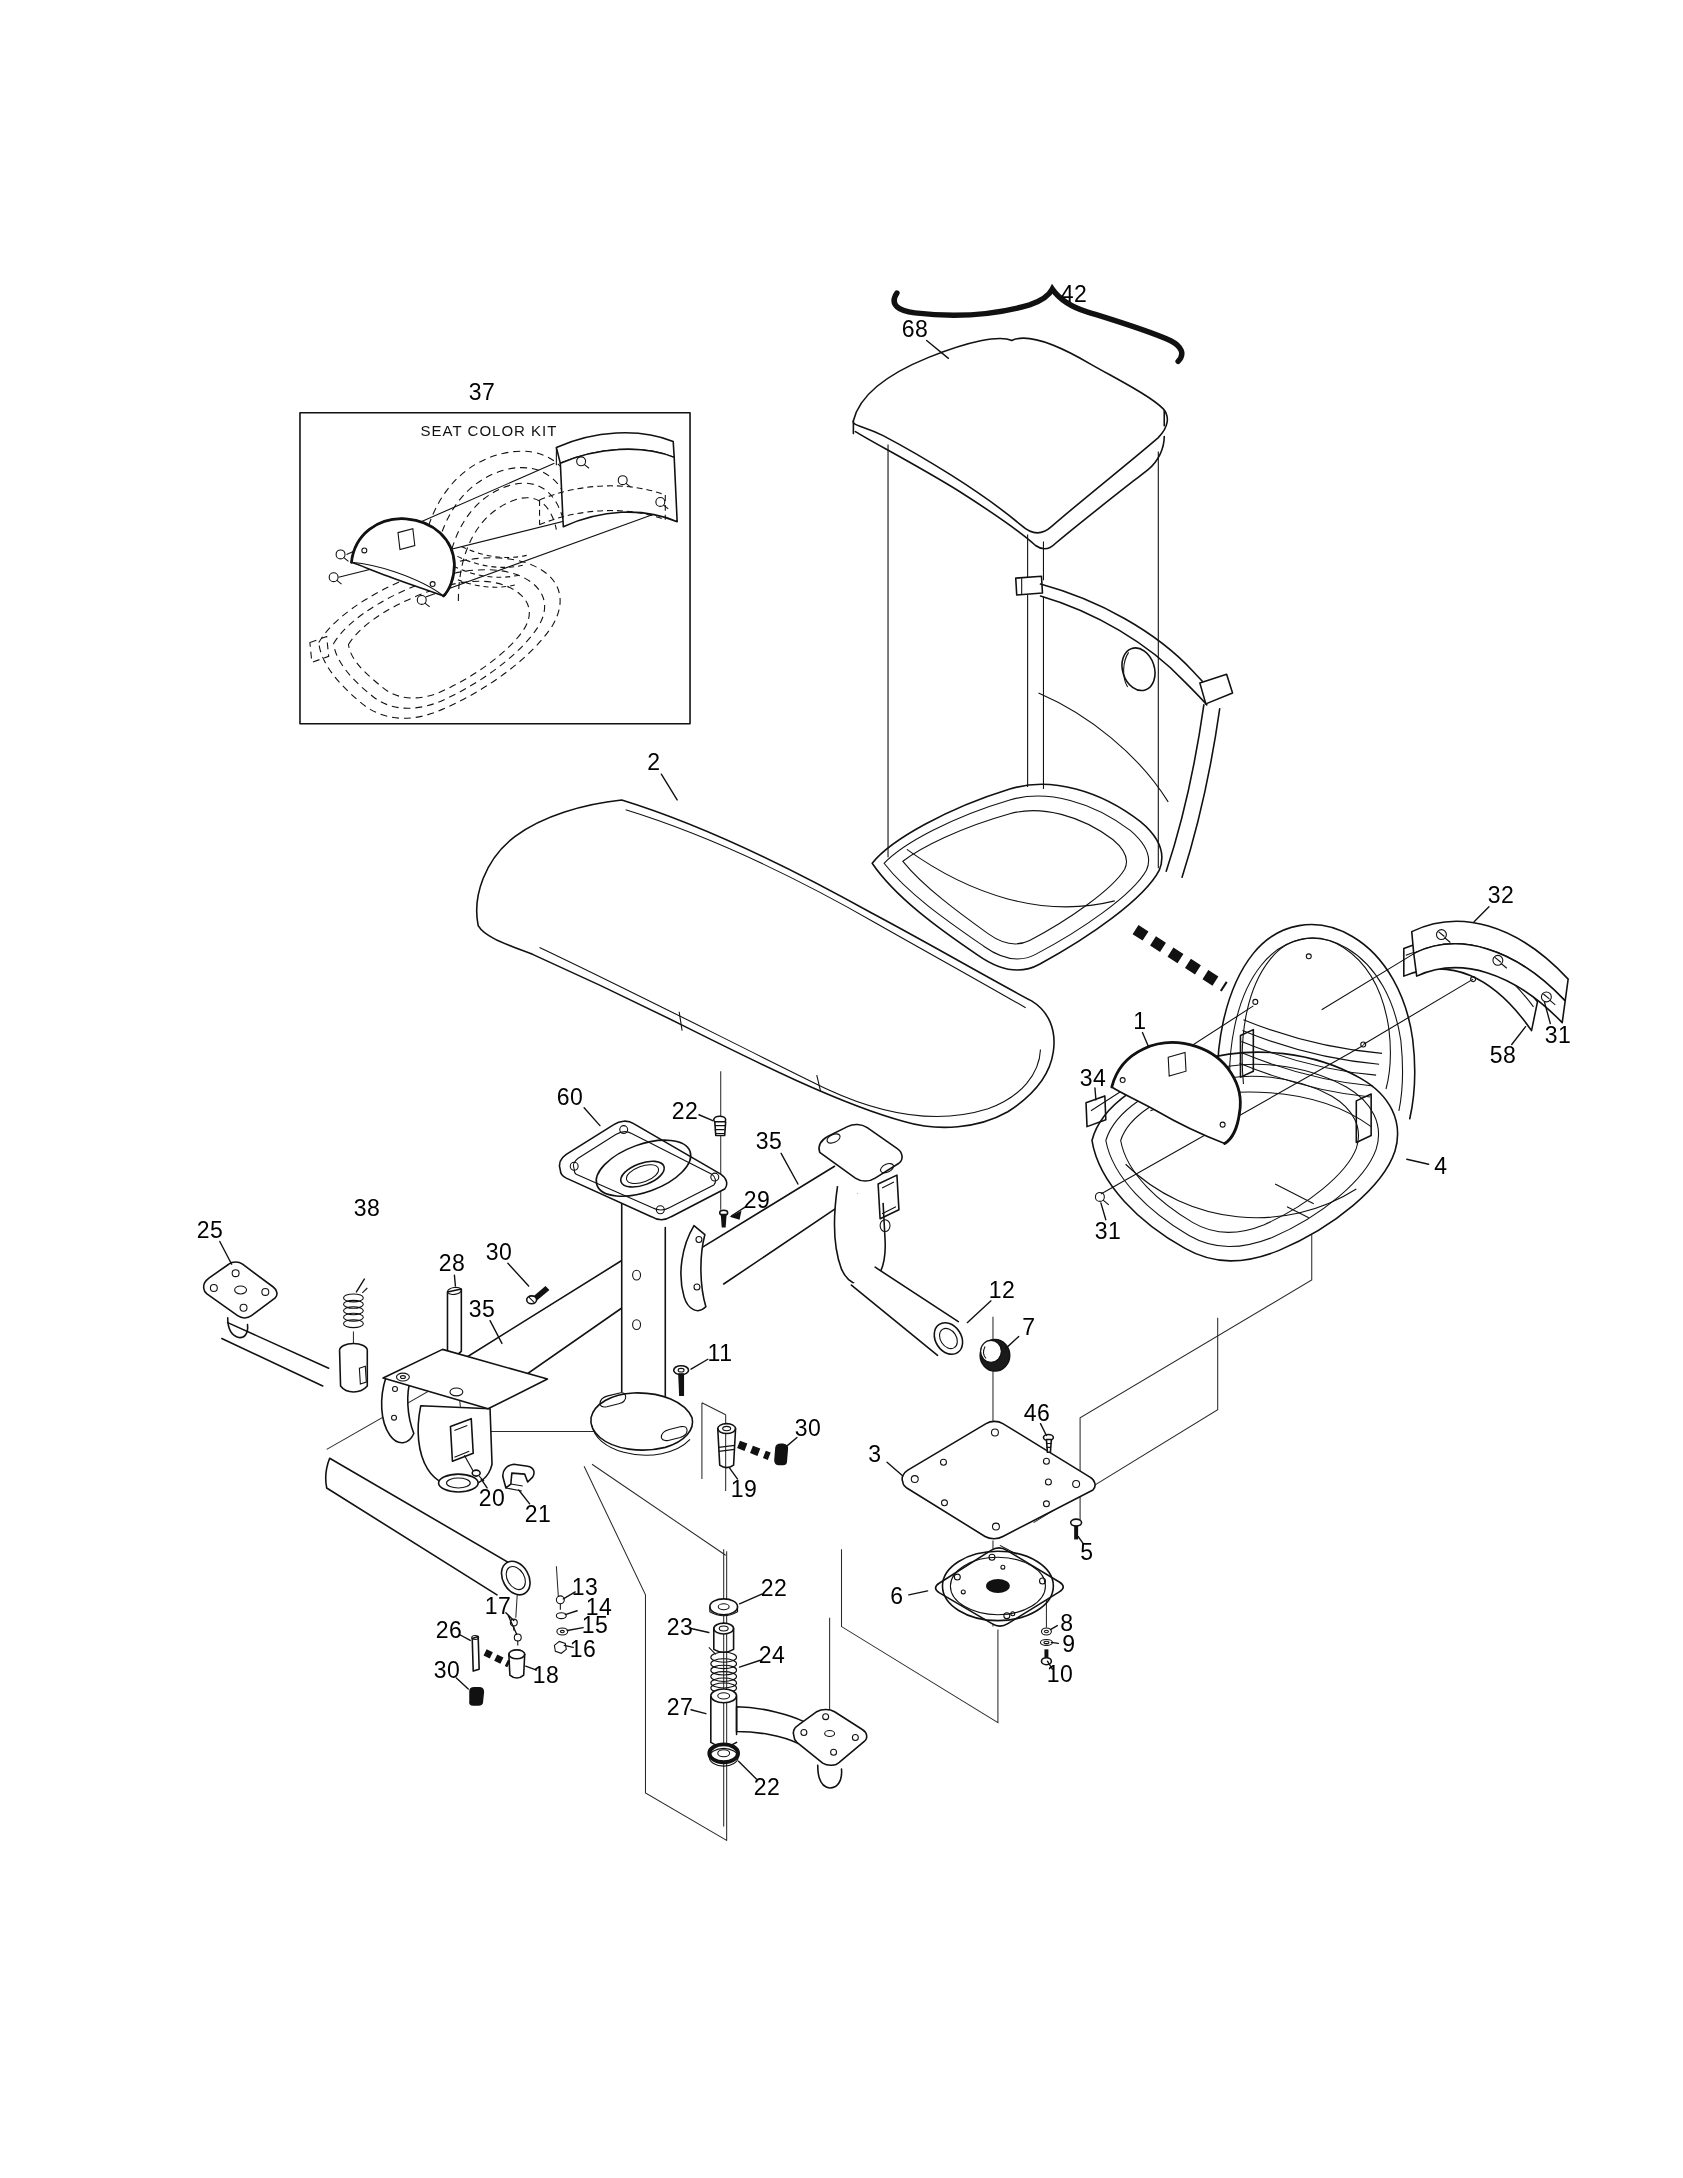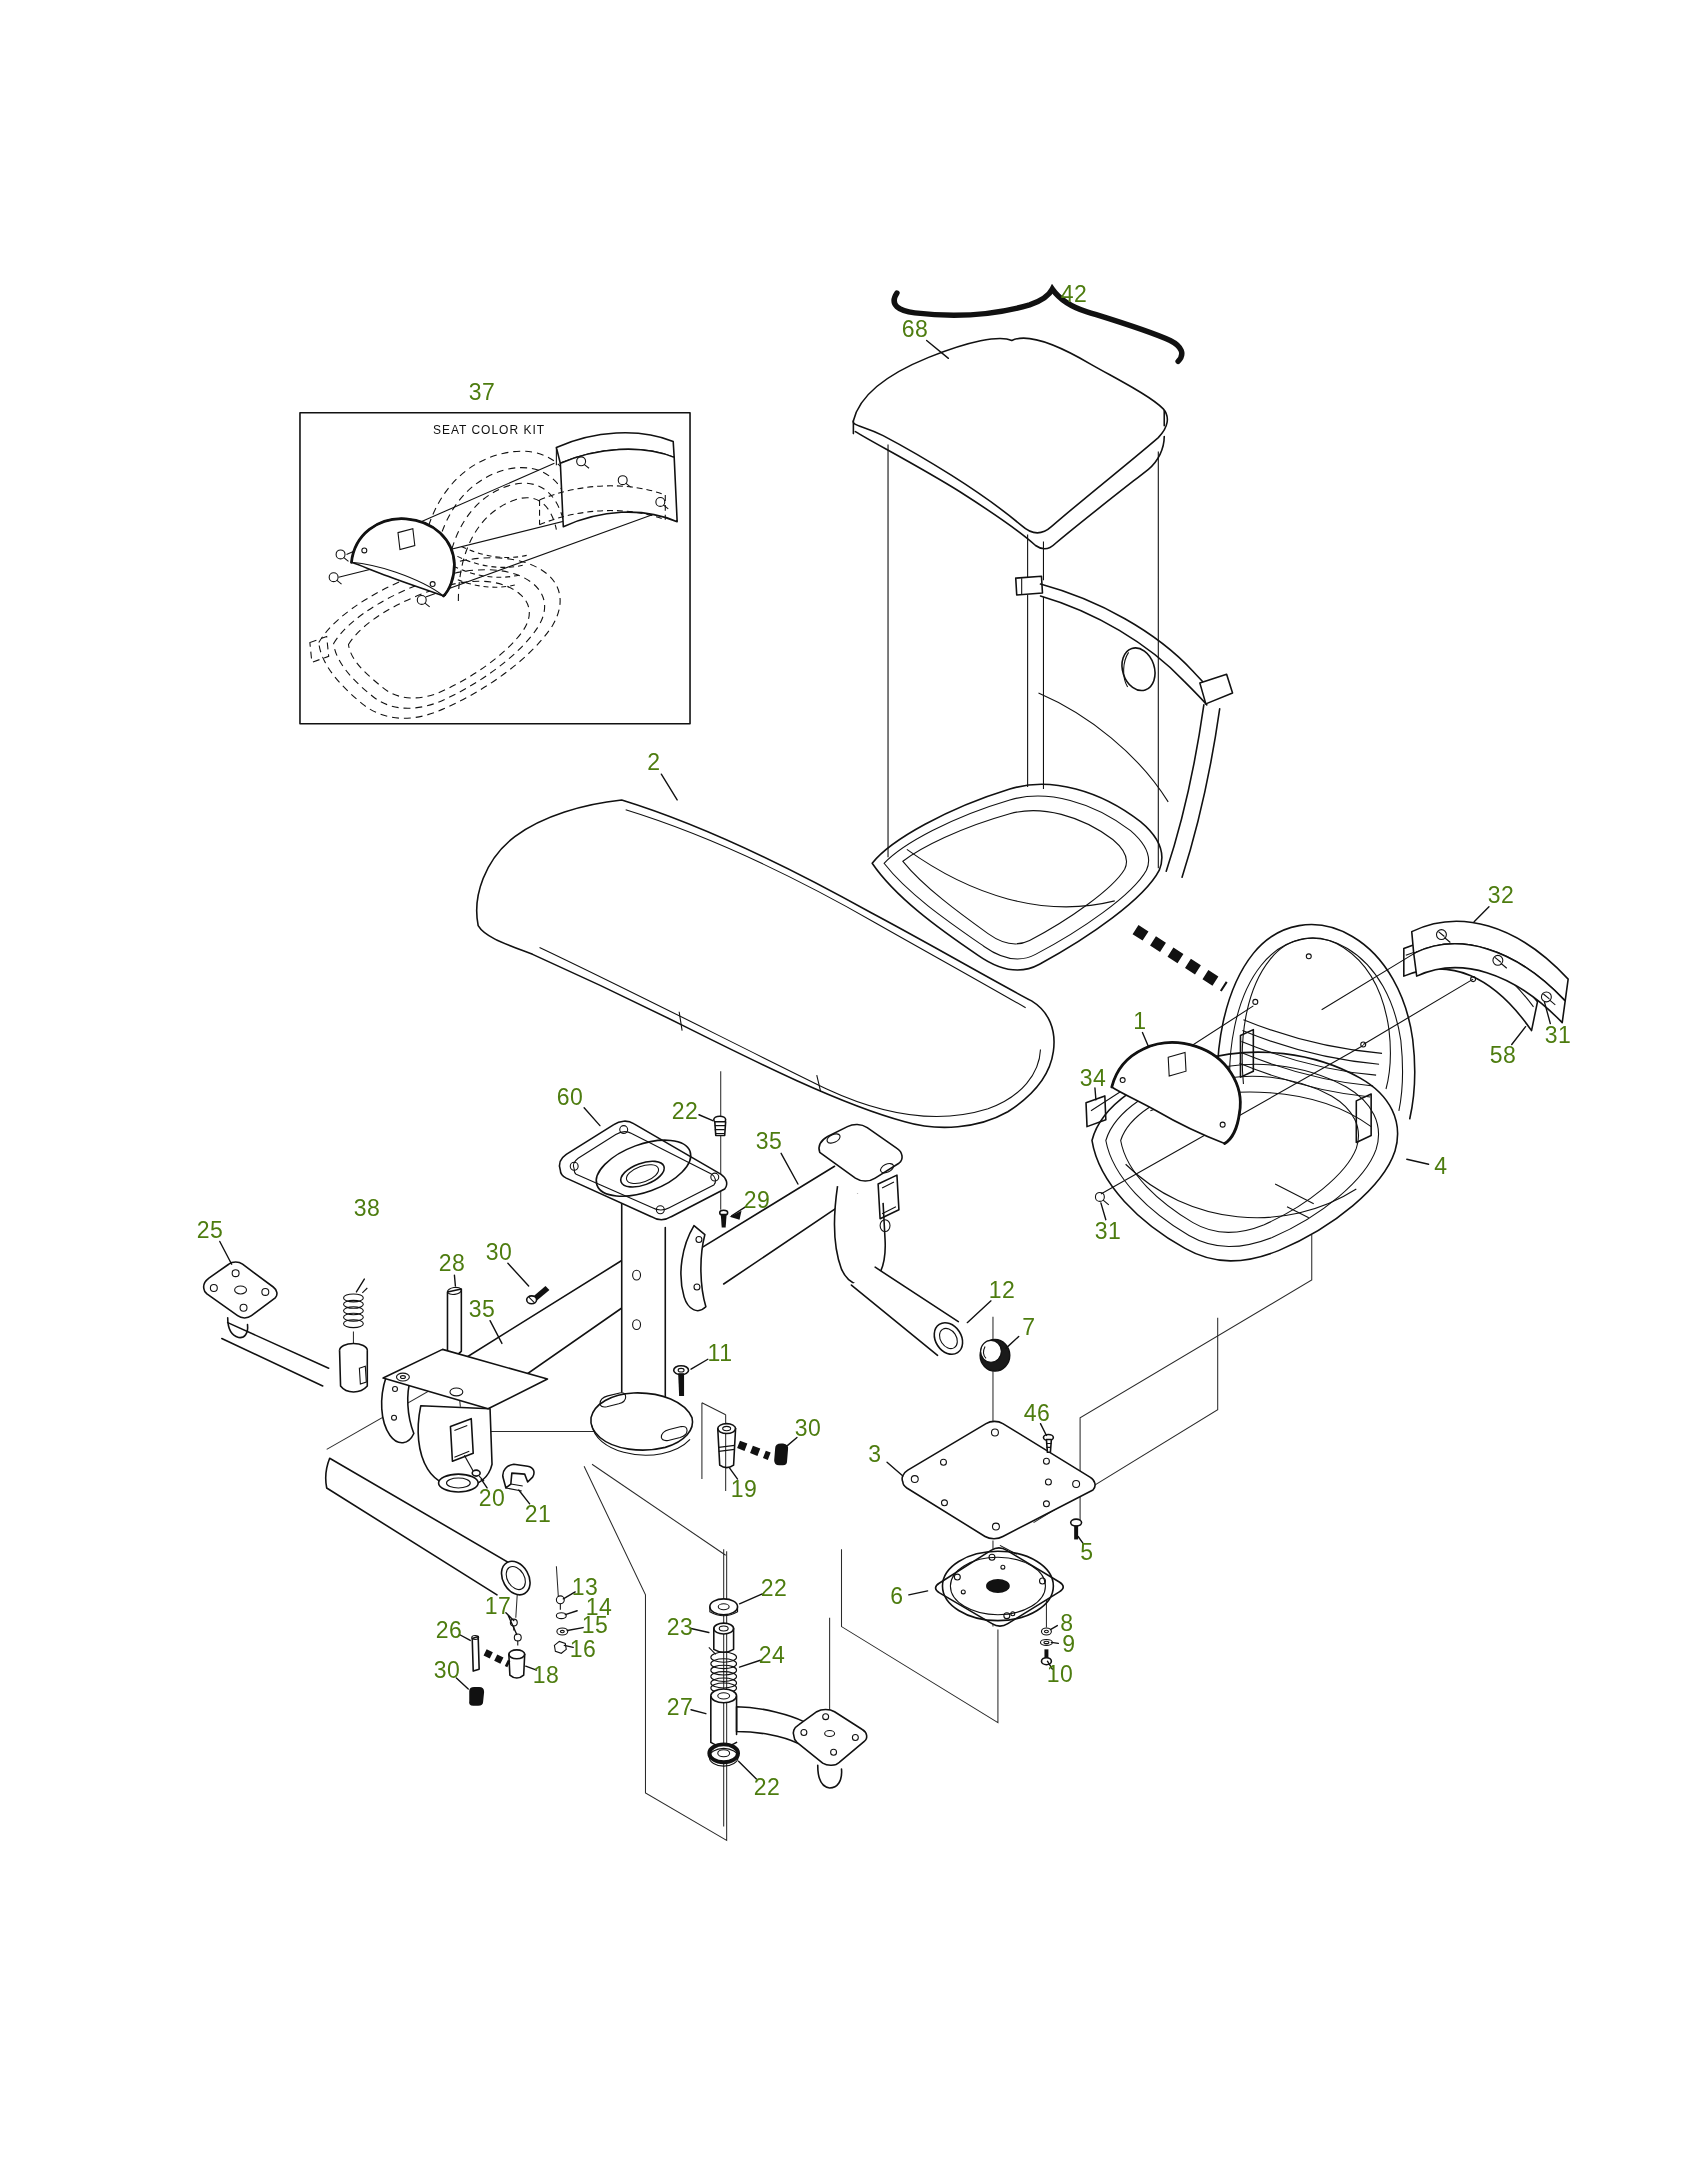--- a/index.html
+++ b/index.html
@@ -1,21 +1,21 @@
 <!DOCTYPE html>
 <html><head>
 <meta charset="utf-8">
 <style>
   html,body{margin:0;padding:0;background:#fff;}
   #stage{position:relative;width:1683px;height:2178px;background:#fff;overflow:hidden;
          font-family:"Liberation Sans", sans-serif;}
   #stage svg{position:absolute;left:0;top:0;}
-  .lbl{position:absolute;transform:translate(-50%,-50%);font-size:23px;color:#4d7c0f;
+  .lbl{position:absolute;transform:translate(-50%,-50%);font-size:23px;color:#000000;
        white-space:nowrap;letter-spacing:0.5px;}
-  .kit-title{position:absolute;transform:translate(-50%,-50%);font-size:12px;color:#111;
+  .kit-title{position:absolute;transform:translate(-50%,-50%);font-size:15px;color:#111;
        letter-spacing:1px;}
   
   .s{stroke:#111;fill:none;stroke-width:1.6;stroke-linecap:round;stroke-linejoin:round;}
   .sf{stroke:#111;fill:#fff;stroke-width:1.6;stroke-linejoin:round;}
   .th{stroke:#111;fill:none;stroke-width:1.1;}
   .hv{stroke:#111;fill:none;stroke-width:2.8;stroke-linecap:round;}
   .ph{stroke:#2a2a2a;fill:none;stroke-width:1.05;}
   .ld{stroke:#111;fill:none;stroke-width:1.4;stroke-linecap:round;}
   .dsh{stroke-dasharray:7 5;}
   .dk{fill:#111;stroke:none;}

